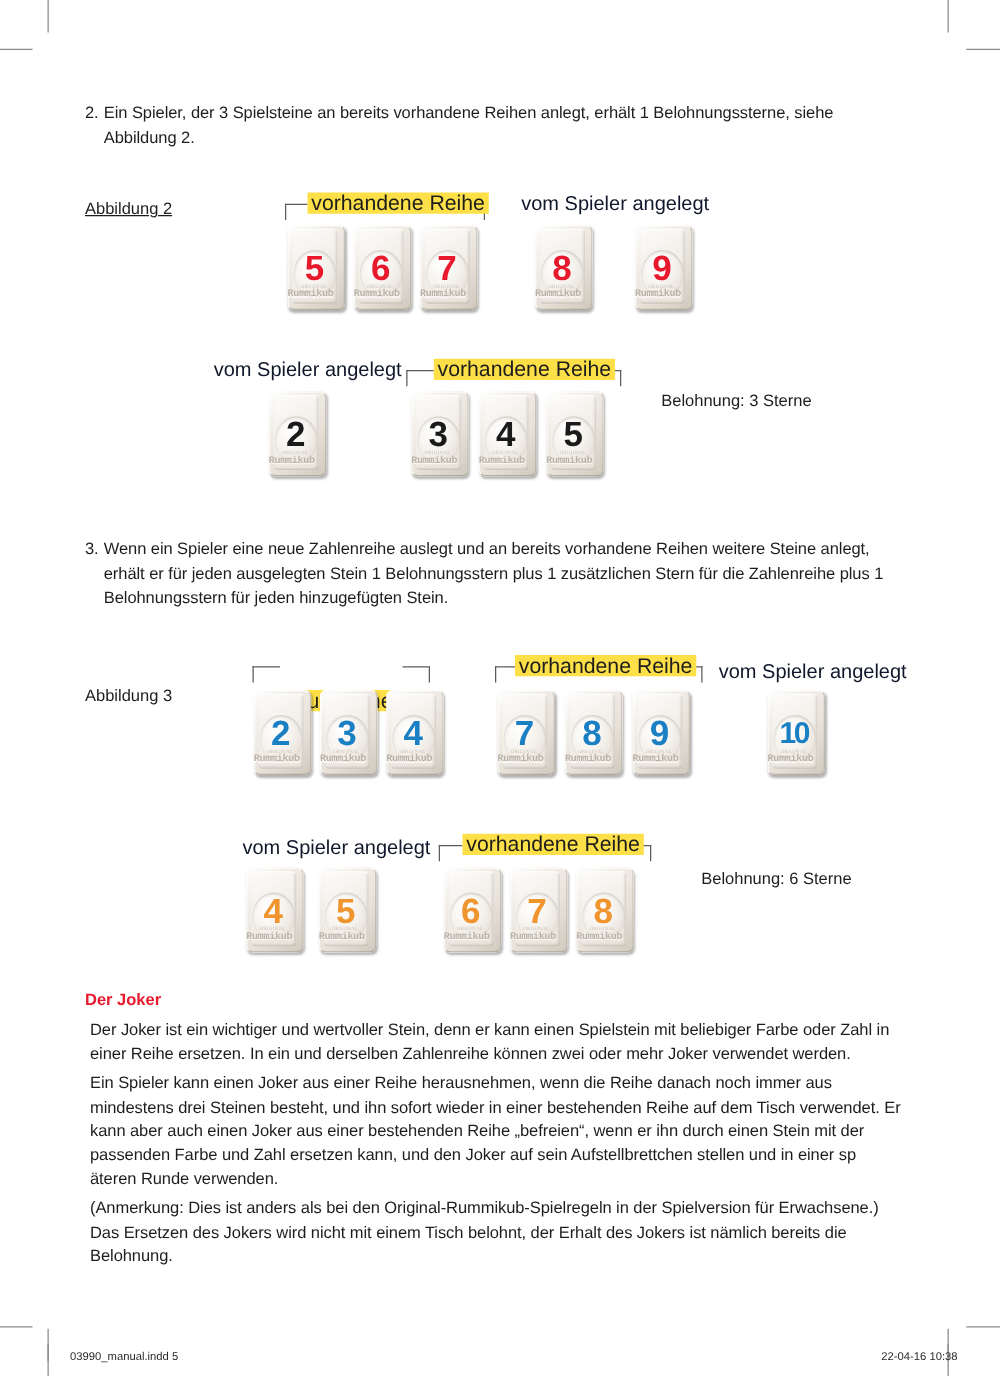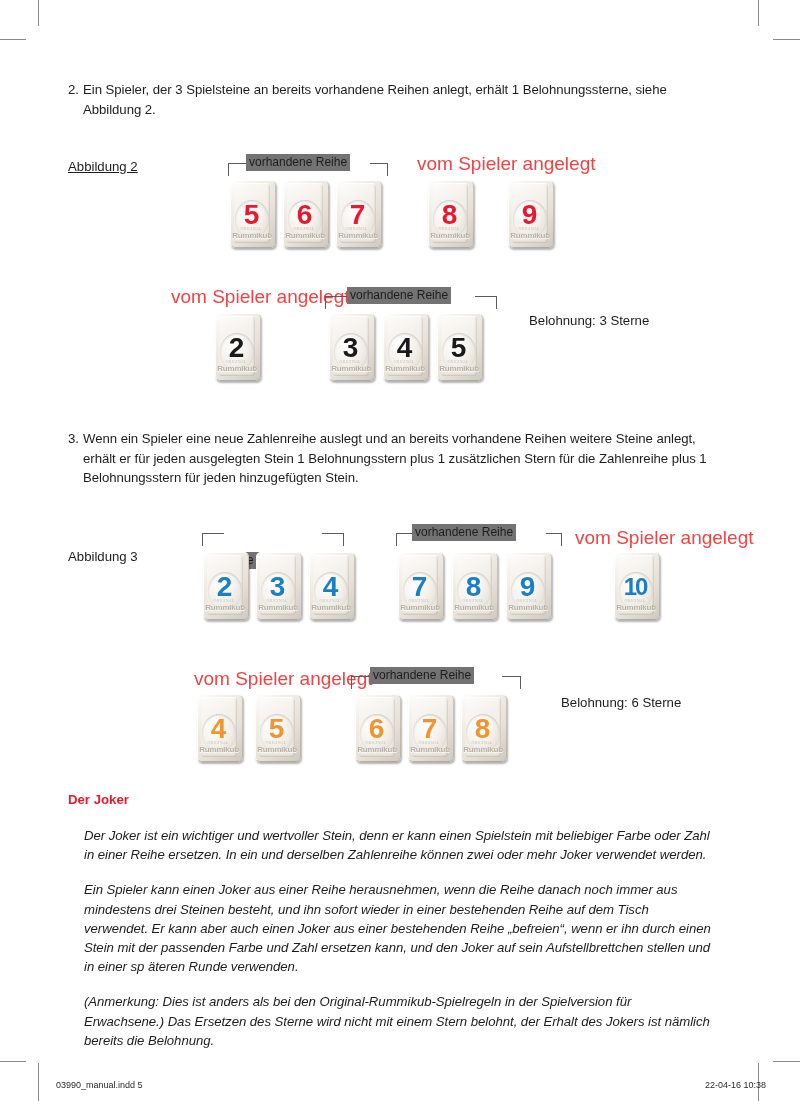--- a/index.html
+++ b/index.html
@@ -53,23 +53,23 @@
 
   .fig-label {
     position: absolute;
     font-size: 13.2px;
     line-height: 17px;
     color: #1d1d1d;
   }
 
   .caption {
     position: absolute;
-    font-size: 19px;
+    font-size: 16px;
     line-height: 17px;
-    color: #ef4444;
+    color: #0f172a;
     white-space: nowrap;
   }
 
   .reward {
     position: absolute;
     font-size: 13.2px;
     color: #1d1d1d;
     white-space: nowrap;
   }
 
@@ -87,25 +87,25 @@
   .bracket .tick {
     position: absolute;
     top: 9px;
     width: 1px;
     height: 13px;
     background: #5c5c5c;
   }
   .bracket .btext {
     position: absolute;
     top: 0;
-    font-size: 12px;
+    font-size: 17px;
     line-height: 17px;
     white-space: nowrap;
     color: #1d1d1d;
-    background: #737373;
+    background: #fde047;
     padding: 0 3px;
   }
 
   
   .tile {
     position: absolute;
     width: 46px;
     height: 68px;
     border-radius: 5px;
     background:
@@ -149,22 +149,22 @@
     font-size: 28px;
     line-height: 32px;
     letter-spacing: -1px;
   }
   .tile .digit.ten { font-size: 24px; letter-spacing: -2px; }
   .tile .brand {
     position: absolute;
     left: 0;
     right: 4px;
     bottom: 8px;
-    text-align: right;
-    font-family: Liberation Sans, sans-serif;
+    text-align: left;
+    font-family: Liberation Mono, monospace;
     font-size: 8px;
     line-height: 9px;
     font-weight: bold;
     color: #b9b2a6;
     text-shadow: 0 1px 0 rgba(255,255,255,0.85);
     letter-spacing: -0.2px;
   }
   .tile .brandtop {
     position: absolute;
     left: 0;
@@ -197,21 +197,21 @@
     line-height: 18px;
   }
   .joker-body {
     position: absolute;
     font-size: 13.2px;
     line-height: 19.2px;
     color: #1d1d1d;
     width: 660px;
     letter-spacing: -0.05px;
   }
-  .joker-body p { margin: 16px; font-style: italic; }
+  .joker-body p { margin: 4px; }
 
   
   .footrule {
     position: absolute;
     background: #8a8a8a;
   }
   .footer-text {
     position: absolute;
     font-size: 9px;
     color: #2a2a2a;
@@ -470,21 +470,21 @@
     <div class="brandtop">ORIGINAL</div>
     <div class="brand">Rummikub</div>
   </div>
 
   <div class="reward" style="left:561px; top:695px;">Belohnung: 6 Sterne</div>
 
   <div class="joker-head" style="left:68px; top:791px; color:#E8192C;">Der Joker</div>
   <div class="joker-body" style="left:68px; top:810px;">
     <p>Der Joker ist ein wichtiger und wertvoller Stein, denn er kann einen Spielstein mit beliebiger Farbe oder Zahl in einer Reihe ersetzen. In ein und derselben Zahlenreihe können zwei oder mehr Joker verwendet werden.</p>
     <p>Ein Spieler kann einen Joker aus einer Reihe herausnehmen, wenn die Reihe danach noch immer aus mindestens drei Steinen besteht, und ihn sofort wieder in einer bestehenden Reihe auf dem Tisch verwendet. Er kann aber auch einen Joker aus einer bestehenden Reihe „befreien“, wenn er ihn durch einen Stein mit der passenden Farbe und Zahl ersetzen kann, und den Joker auf sein Aufstellbrettchen stellen und in einer sp äteren Runde verwenden.</p>
-    <p>(Anmerkung: Dies ist anders als bei den Original-Rummikub-Spielregeln in der Spielversion für Erwachsene.) Das Ersetzen des Sterne wird nicht mit einem Stern belohnt, der Erhalt des Jokers ist nämlich bereits die Belohnung.</p>
+    <p>(Anmerkung: Dies ist anders als bei den Original-Rummikub-Spielregeln in der Spielversion für Erwachsene.) Das Ersetzen des Jokers wird nicht mit einem Tisch belohnt, der Erhalt des Jokers ist nämlich bereits die Belohnung.</p>
   </div>
 
   <div class="footrule" style="left:38px; top:1063px; width:1px; height:26px;"></div>
   <div class="footrule" style="left:758px; top:1063px; width:1px; height:26px;"></div>
   <div class="footer-text" style="left:56px; top:1080px;">03990_manual.indd   5</div>
   <div class="footer-text" style="left:705px; top:1080px;">22-04-16   10:38</div>
 
 </div>
 
 </body></html>

